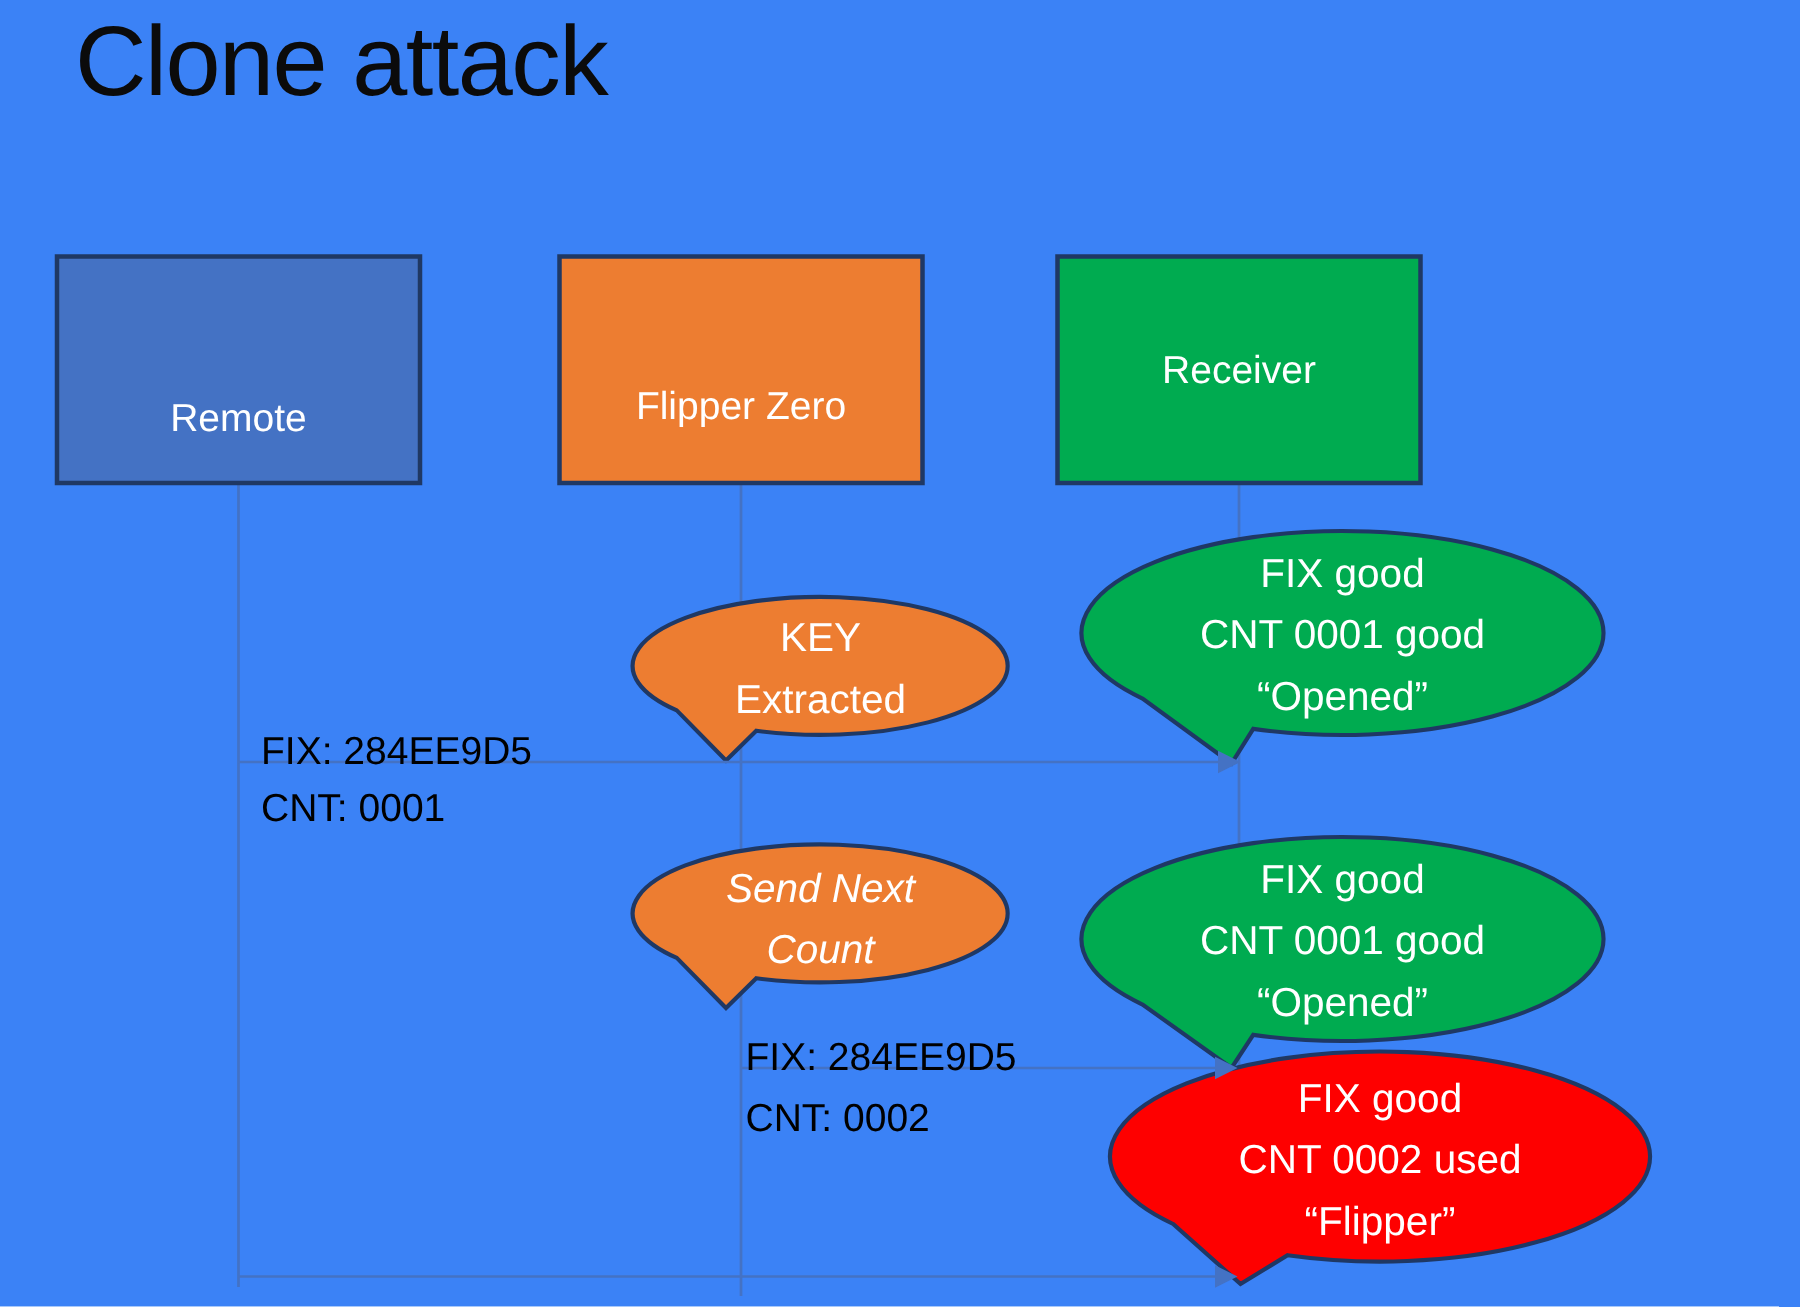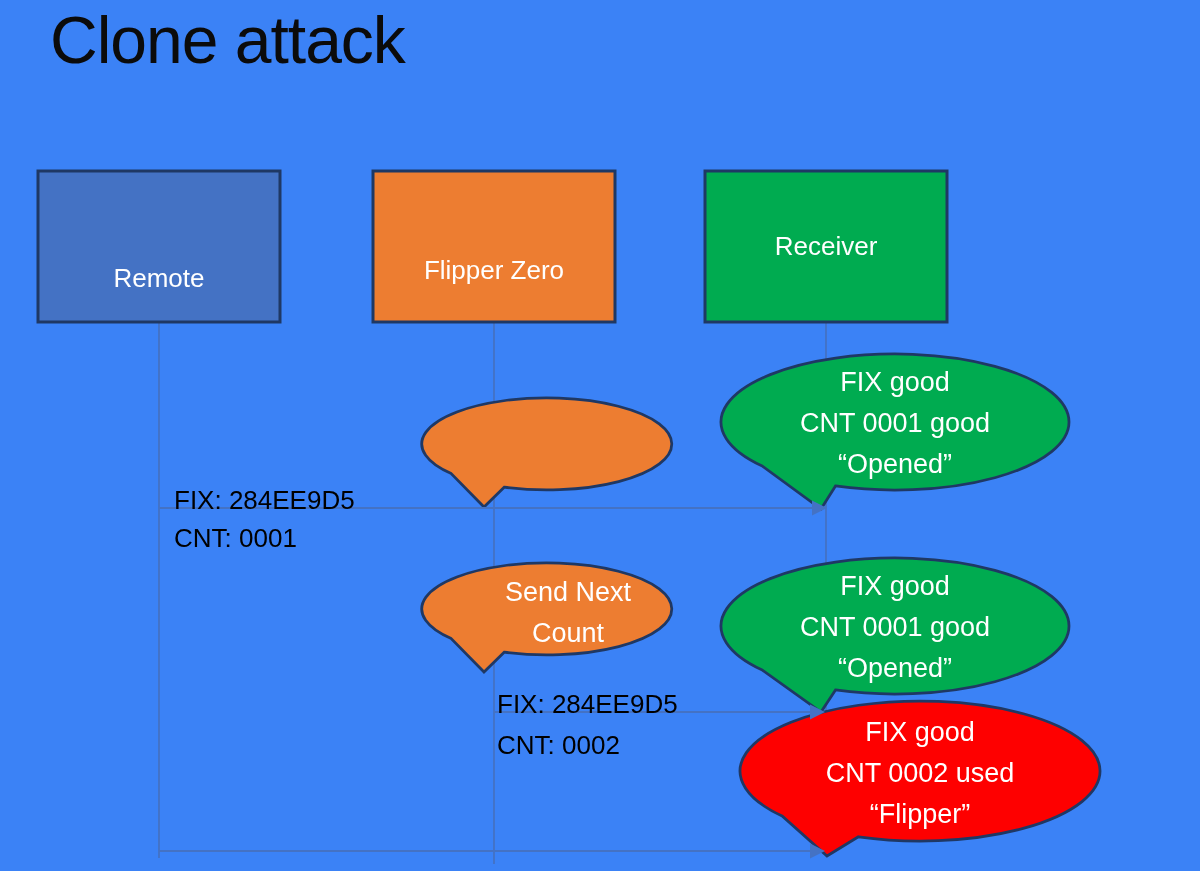--- a/index.html
+++ b/index.html
@@ -40,21 +40,21 @@
   .callout-text {
     position: absolute;
     text-align: center;
     color: #ffffff;
     font-size: 27px;
     line-height: 41px;
     white-space: nowrap;
   }
   .ct-1 { left: 432px; top: 405px; width: 230px; }
   .ct-2 { left: 731px; top: 362px; width: 328px; }
-  .ct-3 { left: 453px; top: 572px; width: 230px; }
+  .ct-3 { left: 432px; top: 572px; width: 230px; font-style: italic; }
   .ct-4 { left: 731px; top: 566px; width: 328px; }
   .ct-5 { left: 750px; top: 712px; width: 340px; }
 
   .msg-label {
     position: absolute;
     color: #000000;
     font-size: 26px;
     white-space: nowrap;
     margin-top: 10px;
   }
@@ -105,20 +105,24 @@
       <rect class="actor-box" x="705" y="171" width="242" height="151" fill="#00AB50"></rect>
     </g>
   </svg>
 
   <div class="page-title">Clone attack</div>
 
   <div class="actor-label lbl-remote">Remote</div>
   <div class="actor-label lbl-flipper">Flipper Zero</div>
   <div class="actor-label lbl-receiver">Receiver</div>
 
+  <div class="callout-text ct-1">
+    <div>KEY</div>
+    <div>Extracted</div>
+  </div>
   <div class="callout-text ct-2">
     <div>FIX good</div>
     <div>CNT 0001 good</div>
     <div>“Opened”</div>
   </div>
   <div class="callout-text ct-3">
     <div>Send Next</div>
     <div>Count</div>
   </div>
   <div class="callout-text ct-4">

